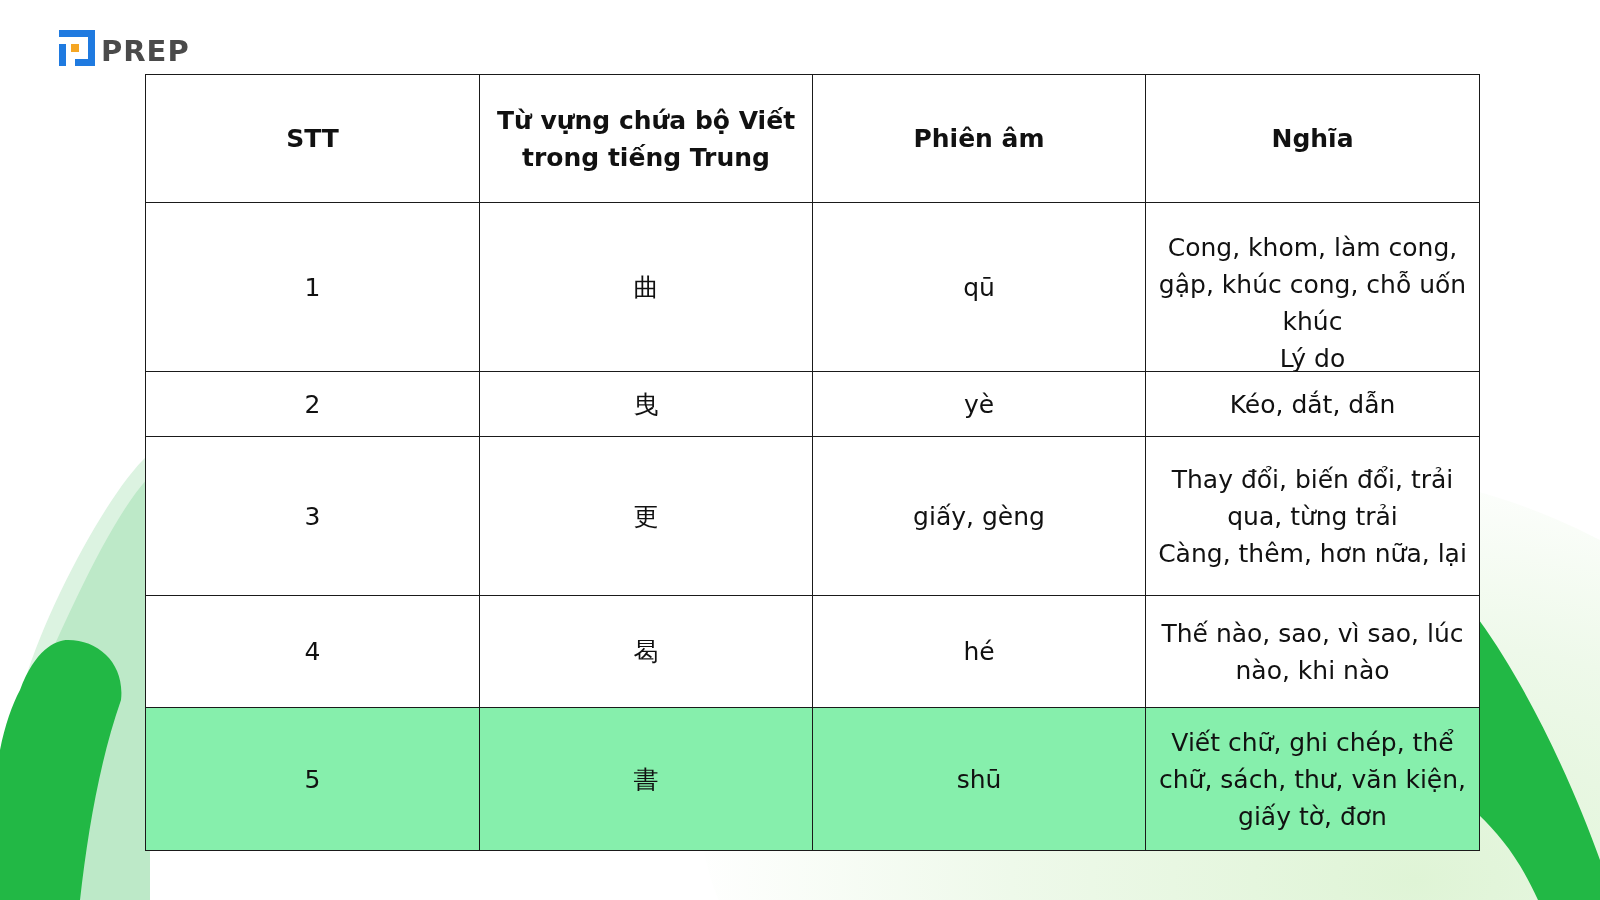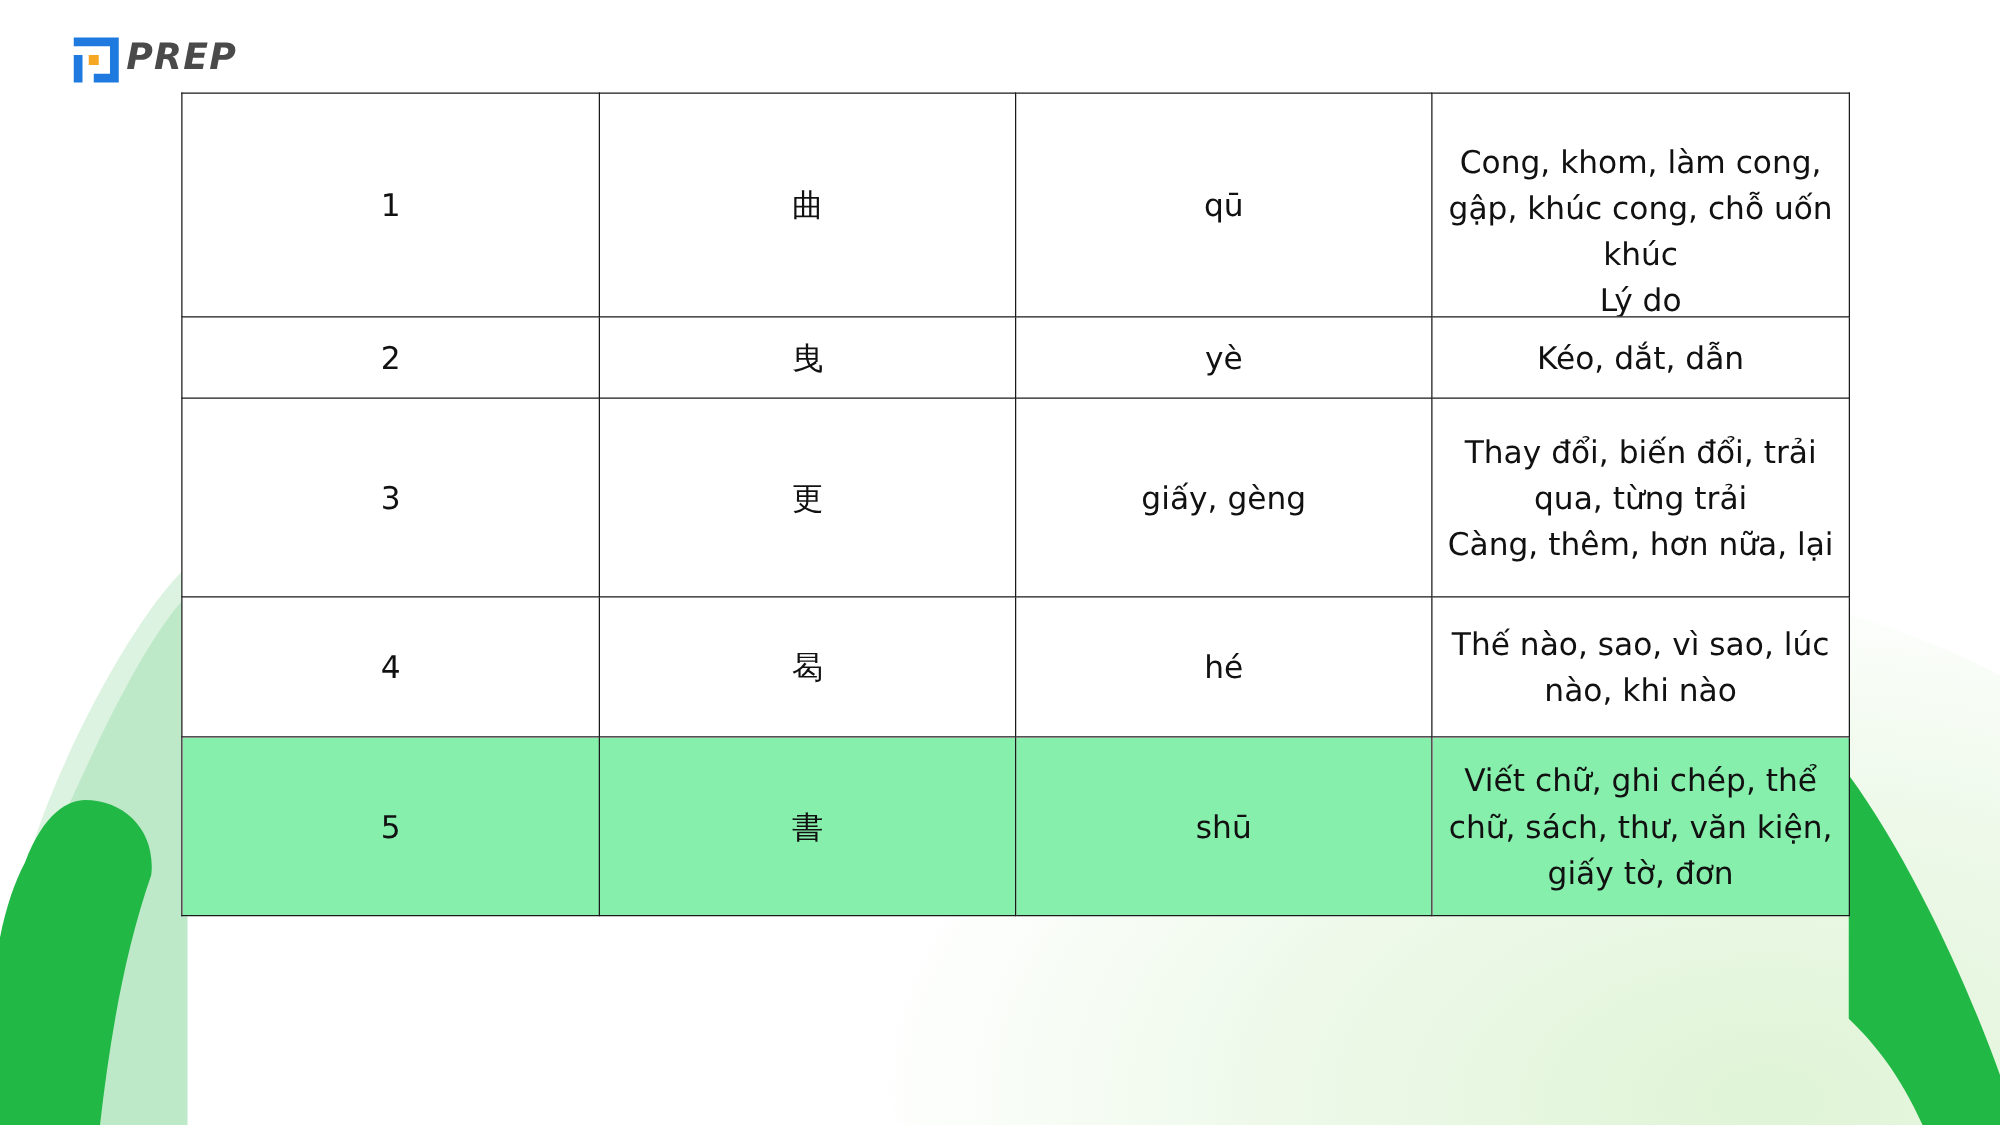--- a/index.html
+++ b/index.html
@@ -10,21 +10,21 @@
     color: #111;
   }
   .bg-glow {
     position: absolute; right: -200px; bottom: -260px;
     width: 1100px; height: 700px; border-radius: 50%;
     background: radial-gradient(ellipse at 65% 60%, #dff4d6 0%, #eef9ea 40%, rgba(255,255,255,0) 72%);
   }
   .bg-svg { position: absolute; left: 0; top: 0; }
   .logo {
     position: absolute; left: 57px; top: 28px; height: 40px;
-    display: flex; align-items: flex-start; gap: 4px; font-style: italic;
+    display: flex; align-items: flex-end; gap: 4px;
   }
   .logo-text {
     font-family: "DejaVu Sans", sans-serif; font-weight: bold;
     font-size: 29px; color: #4a4a4a; letter-spacing: 1px;
   }
   table.vocab {
     position: absolute; left: 145px; top: 74px;
     width: 1334px; border-collapse: collapse; table-layout: fixed;
     background: #fff;
   }
@@ -71,25 +71,32 @@
 </div>
 
 <table class="vocab">
   <colgroup>
     <col style="width:334px">
       <col style="width:333px">
       <col style="width:333px">
       <col style="width:334px">
   </colgroup>
   <tbody>
+      <tr class="head">
+    <th>STT</th>
+    <th class="meaning">Từ vựng chứa bộ Viết
+trong tiếng Trung</th>
+    <th>Phiên âm</th>
+    <th>Nghĩa</th>
+  </tr>
   <tr class="r1">
     <td>1</td>
     <td class="hanzi">曲</td>
     <td>qū</td>
-    <td style="vertical-align:top;padding-top:14px;text-align:center;">
+    <td style="vertical-align:top;padding-top:4px;text-align:center;">
           <span class="meaning clip">Cong, khom, làm cong, gập, khúc cong, chỗ uốn khúc
 Lý do</span>
         </td>
   </tr>
   <tr class="r2">
     <td>2</td>
     <td class="hanzi">曳</td>
     <td>yè</td>
     <td class="meaning">Kéo, dắt, dẫn</td>
   </tr>

